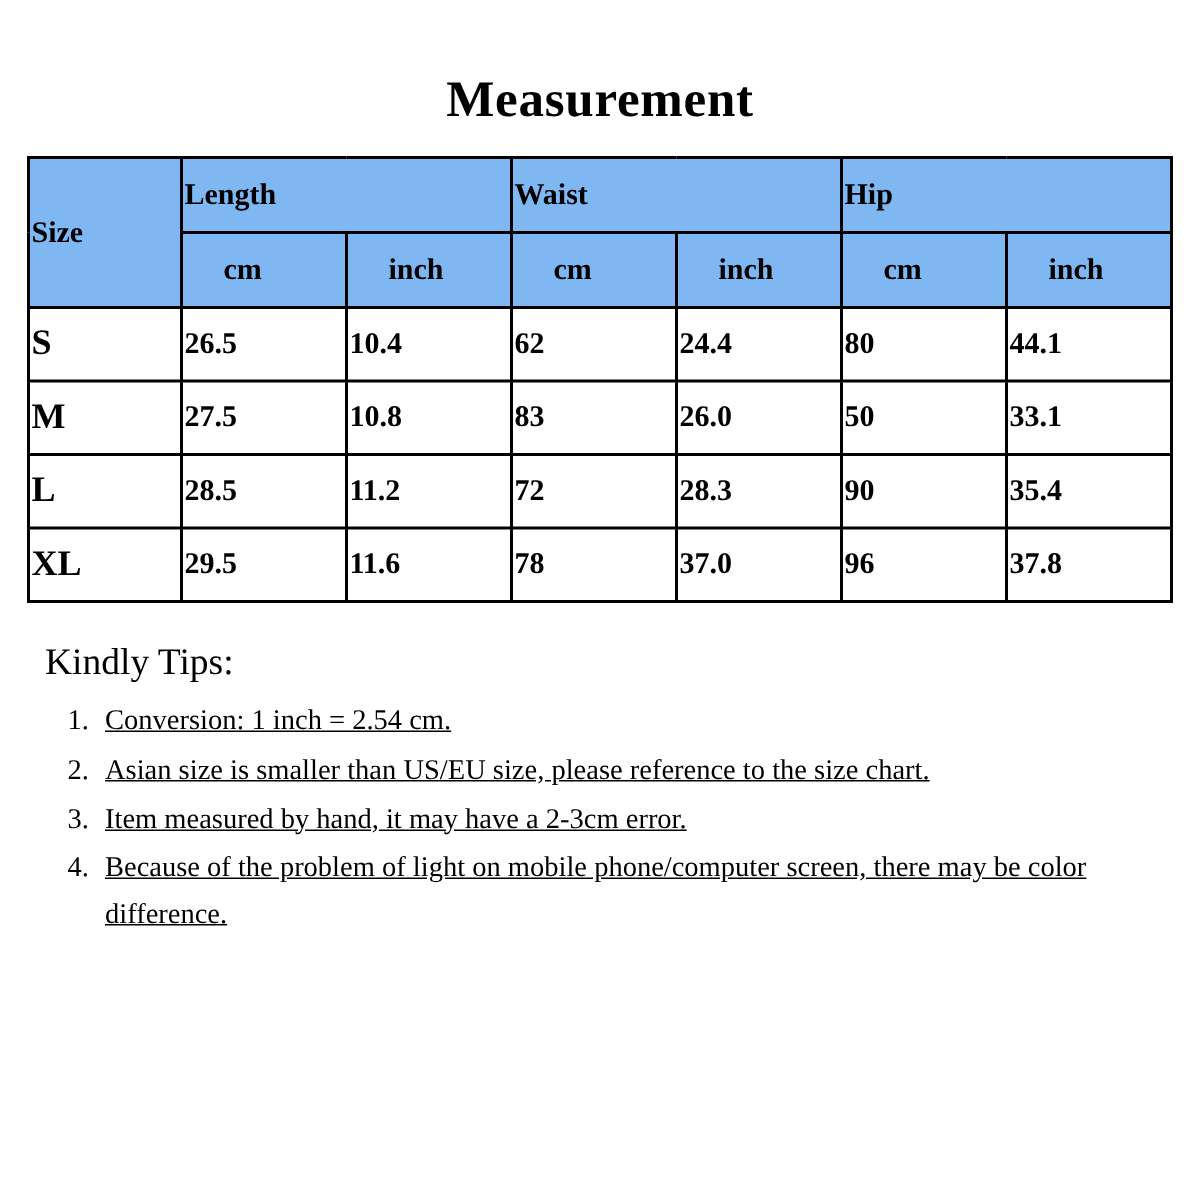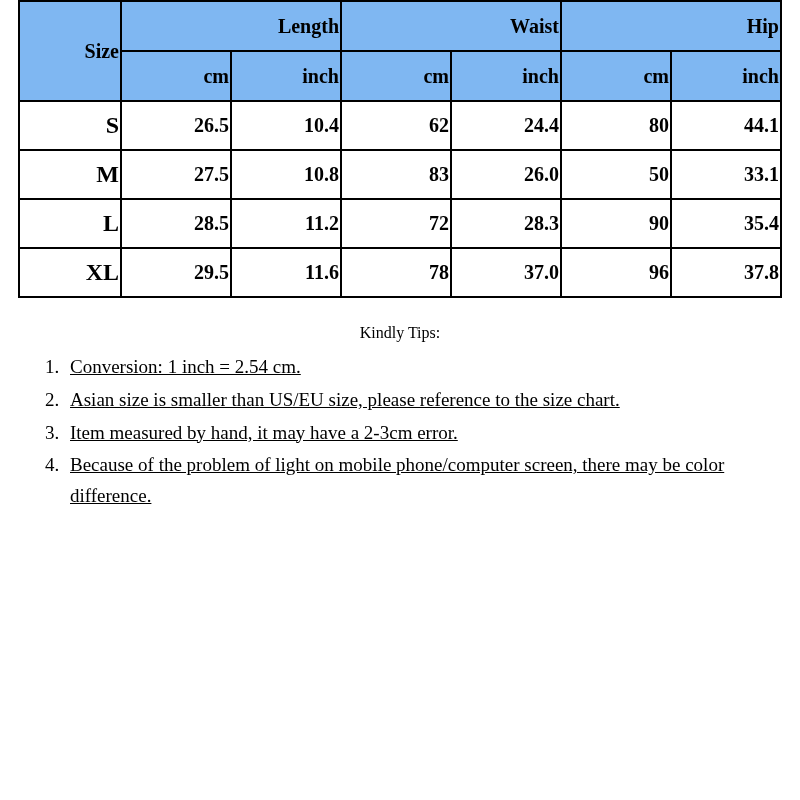--- a/index.html
+++ b/index.html
@@ -35,21 +35,21 @@
   }
   table.measure {
     border-collapse: collapse;
     width: 764px;
     table-layout: fixed;
     border: 2px solid #000000;
   }
   table.measure th,
   table.measure td {
     border: 2px solid #000000;
-    text-align: right;
+    text-align: left;
     vertical-align: middle;
     font-size: 20px;
     font-family: "Liberation Serif", serif;
   }
   thead th {
     background: #7fb7f2;
     font-weight: bold;
   }
   th.size-cell {
     width: 98px;
@@ -70,41 +70,41 @@
     font-weight: bold;
   }
   tbody td.size-label {
     font-weight: bold;
     font-size: 24px;
   }
   .tips {
     padding: 26px 30px 0 30px;
   }
   .tips-title {
-    font-size: 16px;
+    font-size: 25px;
     margin: 0 0 10px 0;
-    text-align: center;
   }
   ol.tips-list {
     margin: 0;
     padding-left: 34px;
     font-size: 19px;
     line-height: 1.62;
     text-decoration: underline;
   }
   ol.tips-list li {
     padding-left: 6px;
     margin-bottom: 2px;
   }
 </style>
 </head>
 <body>
 
 <div class="page">
 
+  <h1 class="title">Measurement</h1>
 
   <div class="table-wrap">
     <table class="measure">
       <thead>
         <tr>
           <th class="size-cell" rowspan="2">Size</th>
           <th class="group-head" colspan="2">Length</th>
           <th class="group-head" colspan="2">Waist</th>
           <th class="group-head" colspan="2">Hip</th>
         </tr>

